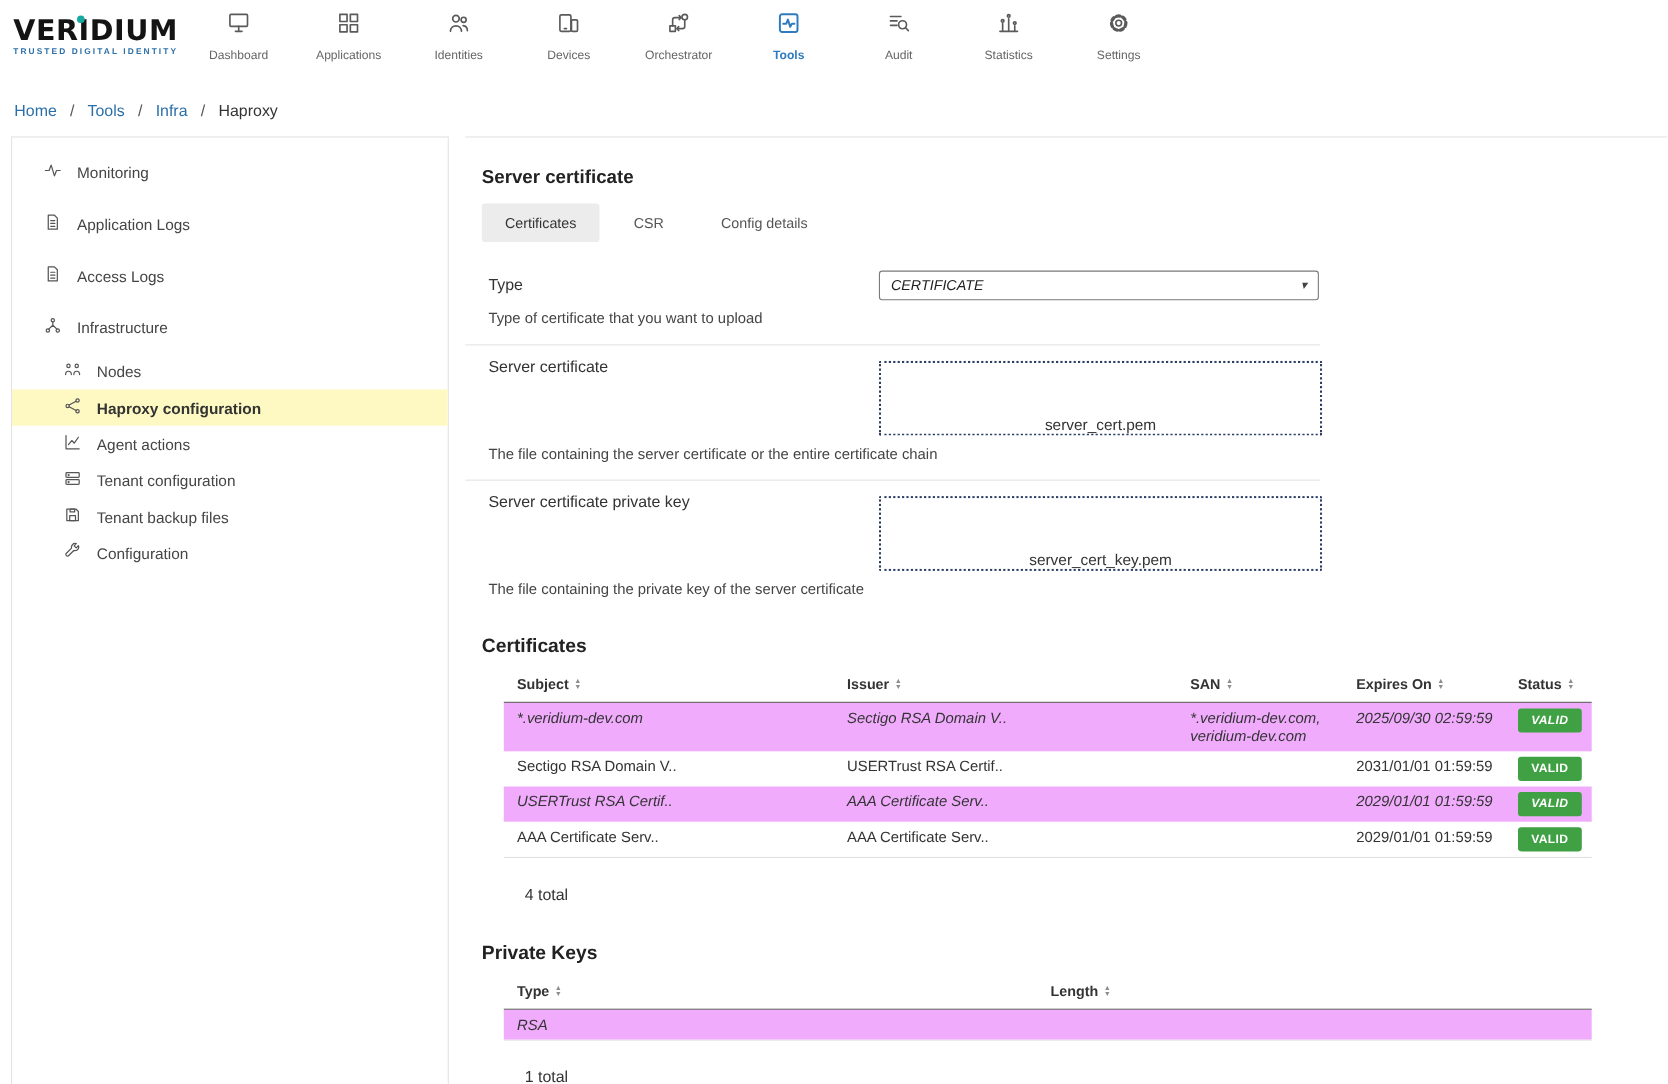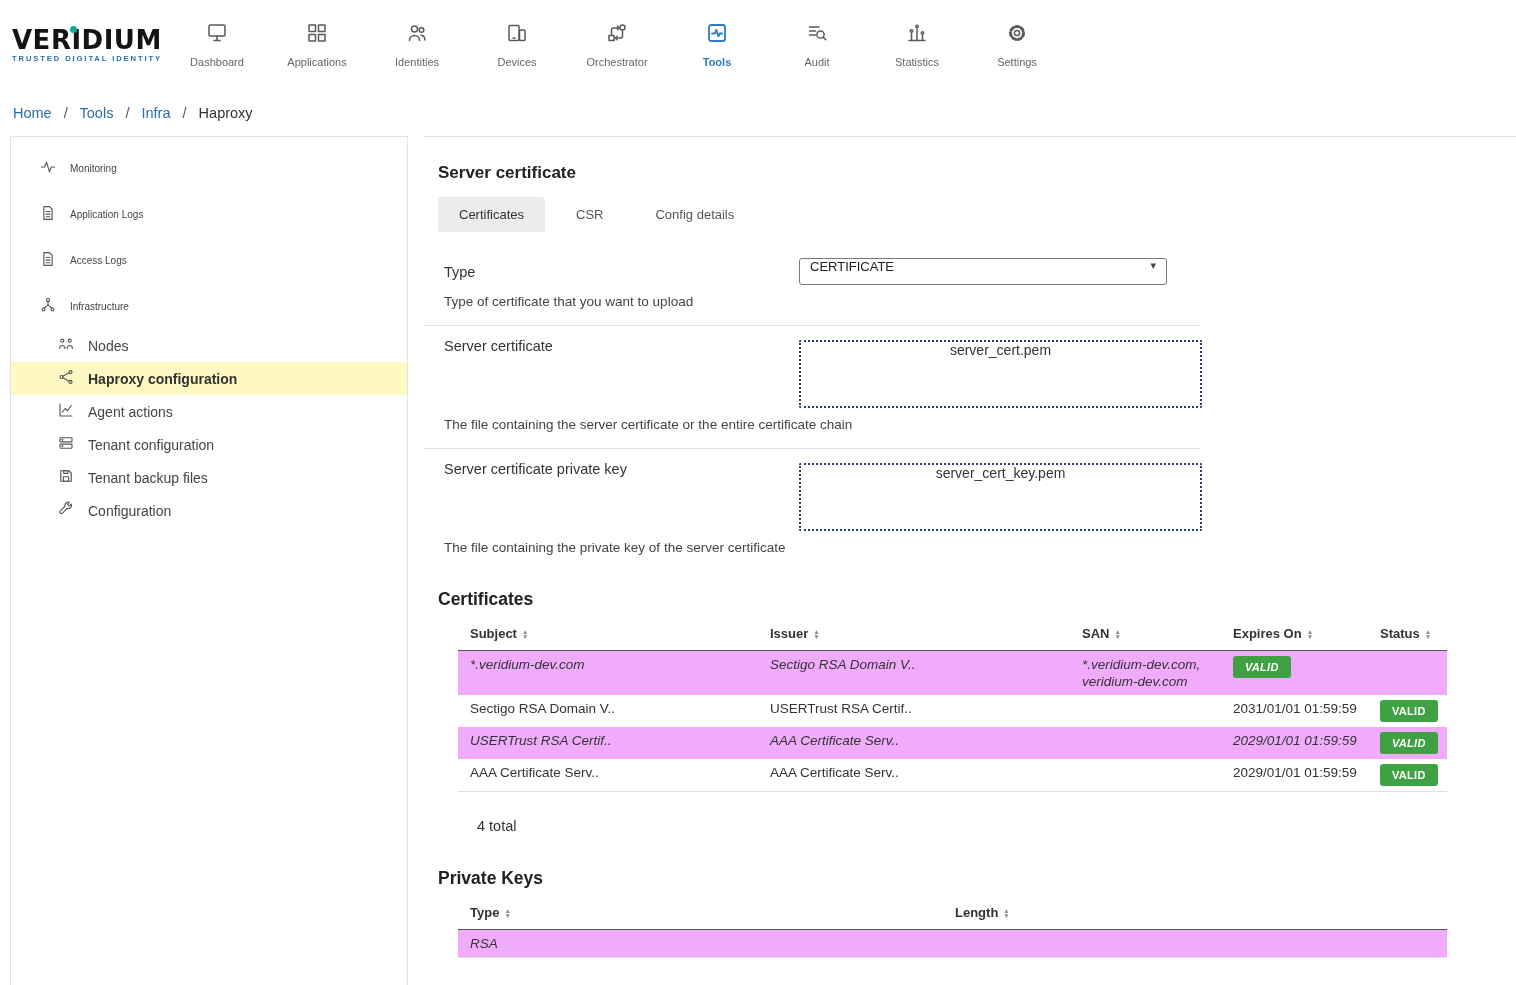--- a/index.html
+++ b/index.html
@@ -3,21 +3,21 @@
 <meta charset="utf-8">
 <style>
   * { box-sizing: border-box; }
   html,body { margin:0; padding:0; }
   body {
     width:1516px; min-height:985px; background:#ffffff;
     font-family:"Liberation Sans", sans-serif; color:#454545;
   }
 
   
-  .topnav { height:75px; display:flex; align-items:flex-start; background:#fff;margin-top:12px; }
+  .topnav { height:75px; display:flex; align-items:flex-start; background:#fff; }
   .brand { width:167px; padding:14px 0 0 12px; position:relative; cursor:pointer; }
   .brand-name { font-family:"DejaVu Sans", sans-serif; font-weight:800; font-size:26px; letter-spacing:0.5px; color:#141414; line-height:28px; }
   .logo-dot { position:absolute; left:70px; top:14px; width:7px; height:7px; border-radius:50%; background:#16a7a0; }
   .brand-tag { font-size:7.6px; font-weight:700; letter-spacing:1.9px; color:#2b6fa8; margin-top:0px; }
   .nav { display:flex; }
   .nav-item { width:100px; padding-top:9px; display:flex; flex-direction:column; align-items:center; gap:7px; cursor:pointer; }
   .nav-item .nav-label { font-size:11px; color:#666; }
   .nav-item svg { stroke:#5a5a5a; fill:none; stroke-width:1.5; stroke-linecap:round; stroke-linejoin:round; }
   .nav-item.active .nav-label { color:#2f7bbf; font-weight:700; }
   .nav-item.active svg { stroke:#2f7bbf; stroke-width:1.8; }
@@ -27,42 +27,42 @@
   .breadcrumb a { color:#2b6fa8; text-decoration:none; cursor:pointer; }
   .breadcrumb .sep { color:#555; margin:0 8px; }
   .breadcrumb .current { color:#333; }
 
   
   .content-row { display:flex; align-items:stretch; min-height:858px; }
   .sidebar { width:398px; margin-left:10px; background:#fff; border:1px solid #e3e3e3; padding-top:8px; flex-shrink:0; }
   .main { flex:1; border-top:1px solid #e3e3e3; margin-left:15px; padding-bottom:40px; }
 
   
-  .side-item { display:flex; align-items:center; gap:13px; cursor:pointer; font-size:10px; color:#454545; }
+  .side-item { display:flex; align-items:center; gap:13px; cursor:pointer; font-size:14px; color:#454545; }
   .side-item.lvl1 { padding:13px 0 13px 28px; }
   .side-item.lvl2 { padding:6px 0 6px 46px; font-size:14px; }
   .side-item svg { stroke:#555; fill:none; stroke-width:1.5; stroke-linecap:round; stroke-linejoin:round; flex-shrink:0; }
   .side-item.selected { background:#fef9c3; font-weight:700; color:#333; }
 
   
   .page-title { font-size:17px; font-weight:700; color:#222; margin:26px 0 14px 15px; }
   .tabs { display:flex; margin-left:15px; }
   .tab { padding:10px 21px; font-size:13px; color:#555; cursor:pointer; margin-right:10px; border-radius:3px; }
   .tab.active { background:#ececec; color:#333; }
 
   .form-section { margin-top:26px; }
   .form-row { display:flex; align-items:center; margin-left:21px; }
   .form-row.top { align-items:flex-start; }
   .form-label { width:355px; font-size:14.5px; color:#333; flex-shrink:0; padding-top:0; }
   .form-row.top .form-label { padding-top:12px; }
-  .select-box { width:368px; height:27px; border:1px solid #7a7a7a; border-radius:3px; display:flex; justify-content:space-between; padding:0 10px; font-size:13px; color:#222; cursor:pointer; background:#fff; }
+  .select-box { width:400px; height:27px; border:1px solid #7a7a7a; border-radius:3px; display:flex; align-items:center; justify-content:space-between; padding:0 10px; font-size:13px; color:#222; cursor:pointer; background:#fff;font-style:italic; }
   .select-caret { font-size:11px; color:#444; }
   .help-text { font-size:13.5px; color:#444; margin:9px 0 16px 21px; }
   .divider { border-top:1px solid #e4e4e4; width:777px; margin:0; }
-  .upload-box { width:403px; height:68px; border:2px dotted #2c3e66; border-radius:2px; display:flex; align-items:flex-start; justify-content:center; font-size:14px; color:#333; cursor:pointer; margin:14px 0 0 0; }
+  .upload-box { width:403px; height:68px; border:2px dotted #2c3e66; border-radius:2px; display:flex; align-items:flex-end; justify-content:center; font-size:14px; color:#333; cursor:pointer; margin:14px 0 0 0; }
   .upload-wrap { margin-top:0; }
 
   
   .section-heading { font-size:17.5px; font-weight:700; color:#222; margin:34px 0 8px 15px; }
   .table { margin-left:35px; width:989px; }
   .thead { display:grid; font-size:13px; font-weight:700; color:#333; padding:8px 0 9px 0; border-bottom:1px solid #555; }
   .cert-grid { grid-template-columns:300px 312px 151px 147px 79px; }
   .pk-grid { grid-template-columns:485px 504px; }
   .th { display:flex; align-items:center; cursor:pointer; padding-left:12px; }
   .sort { display:inline-flex; flex-direction:column; margin-left:5px; color:#8d8d8d; font-size:6.5px; line-height:5px; }
@@ -338,20 +338,21 @@
               <span>▲</span>
               <span>▼</span>
             </span>
           </div>
       </div>
       <div class="tbody">
           <div class="trow cert-grid alt">
             <div class="td">*.veridium-dev.com</div>
             <div class="td">Sectigo RSA Domain V..</div>
             <div class="td">*.veridium-dev.com, veridium-dev.com</div>
+            <div class="td">2025/09/30 02:59:59</div>
             <div class="td"><span class="badge">VALID</span></div>
           </div>
           <div class="trow cert-grid">
             <div class="td">Sectigo RSA Domain V..</div>
             <div class="td">USERTrust RSA Certif..</div>
             <div class="td"></div>
             <div class="td">2031/01/01 01:59:59</div>
             <div class="td"><span class="badge">VALID</span></div>
           </div>
           <div class="trow cert-grid alt">

